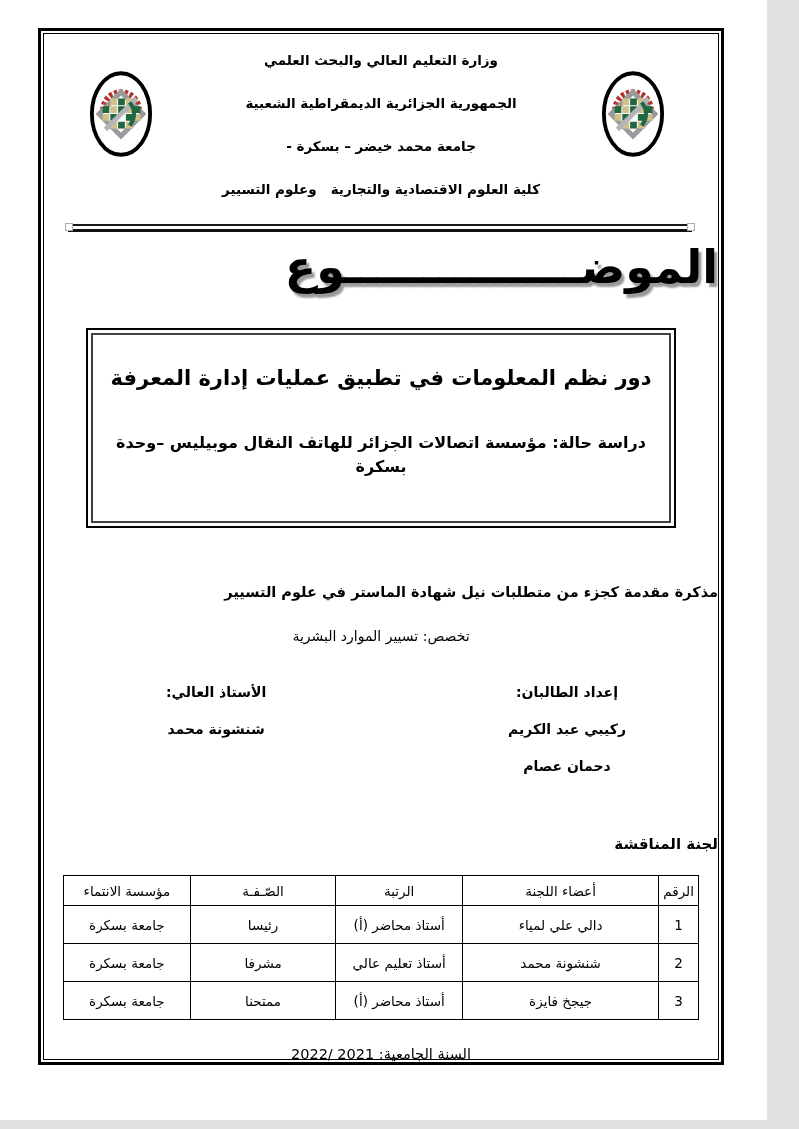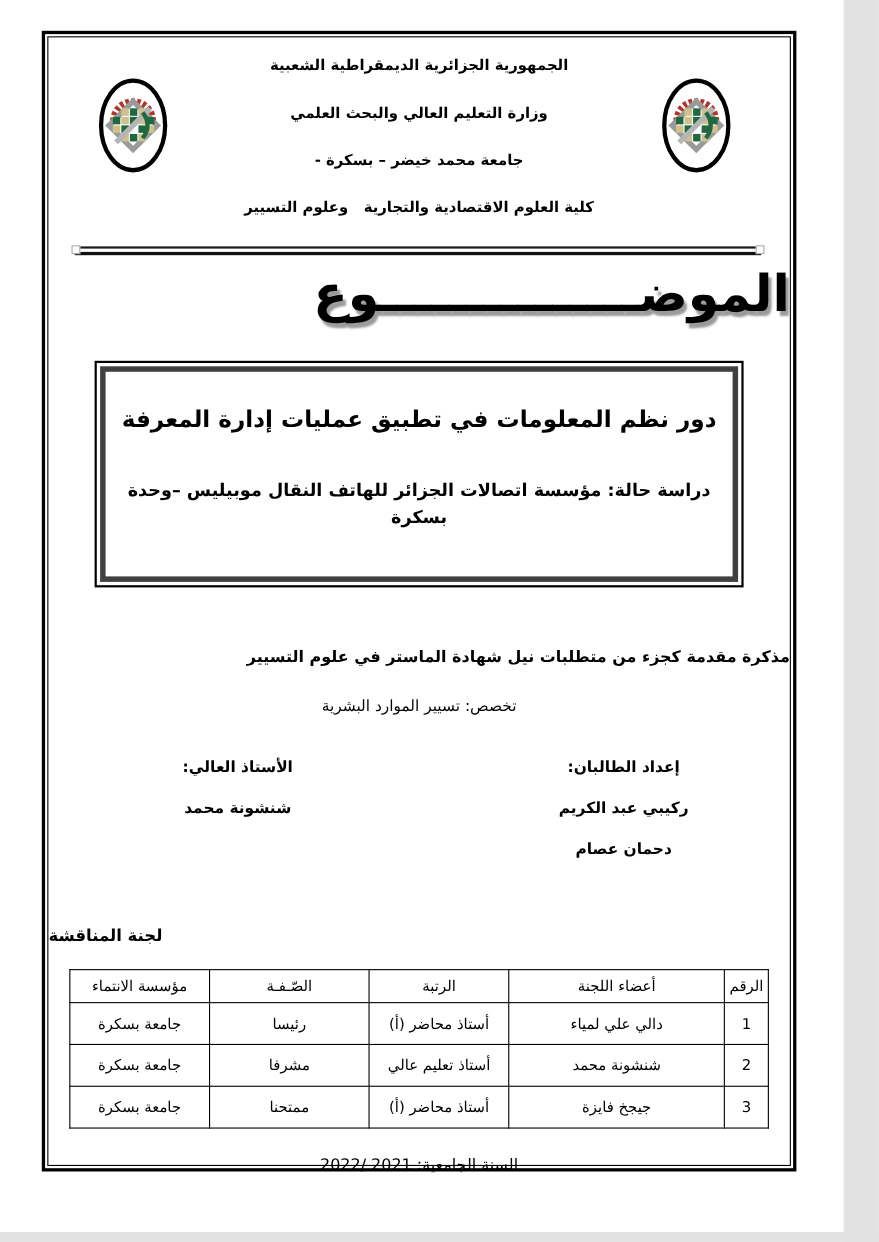--- a/index.html
+++ b/index.html
@@ -26,33 +26,33 @@
     border-top:2px solid #1a1a1a;border-bottom:3px solid #111;background:#fff;}
   .rule::before,.rule::after{content:"";position:absolute;top:-3px;width:6px;height:6px;
     background:#fff;border:1px solid #aaa;}
   .rule::before{right:-3px;}
   .rule::after{left:-3px;}
 
   .subject{margin-top:6px;text-align:right;font-size:46px;font-weight:bold;
     line-height:58px;text-shadow:3px 4px 2px #9a9a9a;letter-spacing:1px;}
 
   .thesis-box{margin:32px 42px 0 42px;border:2px solid #000;padding:3px;}
-  .thesis-box-in{border:5px solid #404040;text-align:center;padding:28px 8px 42px 8px;}
+  .thesis-box-in{border:2px solid #404040;text-align:center;padding:28px 8px 42px 8px;}
   .thesis-title{font-weight:bold;font-size:21px;line-height:30px;margin-bottom:38px;}
   .thesis-sub{font-weight:bold;font-size:16px;line-height:24px;}
 
   .degree{margin-top:56px;text-align:right;font-weight:bold;font-size:14.5px;}
   .specialty{margin-top:28px;text-align:center;font-size:14px;}
 
   .people{display:flex;justify-content:space-between;margin-top:40px;
     padding:0 92px 0 122px;}
   .people .block{text-align:center;}
   .people .line{font-weight:bold;font-size:14px;margin-bottom:21px;}
 
-  .committee-title{margin-top:40px;text-align:left;font-weight:bold;font-size:15px;}
+  .committee-title{margin-top:40px;text-align:right;font-weight:bold;font-size:15px;}
 
   table.committee{margin:22px auto 0 auto;width:636px;border-collapse:collapse;direction:rtl;}
   table.committee th,table.committee td{border:1.5px solid #000;text-align:center;
     vertical-align:middle;font-size:13.5px;padding:0 4px;box-sizing:border-box;}
   table.committee th{height:30px;font-weight:normal;}
   table.committee td{height:38px;font-weight:normal;}
   td.c-num{font-weight:bold;}
   td.c-aff{font-weight:bold;}
   .w-num{width:6%;} .w-mem{width:31%;} .w-rank{width:20%;} .w-role{width:23%;} .w-aff{width:20%;}
 
@@ -96,22 +96,22 @@
     <div class="frame-inner">
 
       <svg class="emblem left">
         <use href="#emblem"></use>
       </svg>
       <svg class="emblem right">
         <use href="#emblem"></use>
       </svg>
 
       <div class="hdr">
+        <div class="hdr-line">وزارة التعليم العالي والبحث العلمي</div>
         <div class="hdr-line">الجمهورية الجزائرية الديمقراطية الشعبية</div>
-        <div class="hdr-line">وزارة التعليم العالي والبحث العلمي</div>
         <div class="hdr-line">جامعة محمد خيضر – بسكرة -</div>
         <div class="hdr-line">كلية العلوم الاقتصادية والتجارية &nbsp;&nbsp;وعلوم التسيير</div>
       </div>
 
       <div class="rule"></div>
 
       <div class="subject">الموضـــــــــــــــوع</div>
 
       <div class="thesis-box">
         <div class="thesis-box-in">

